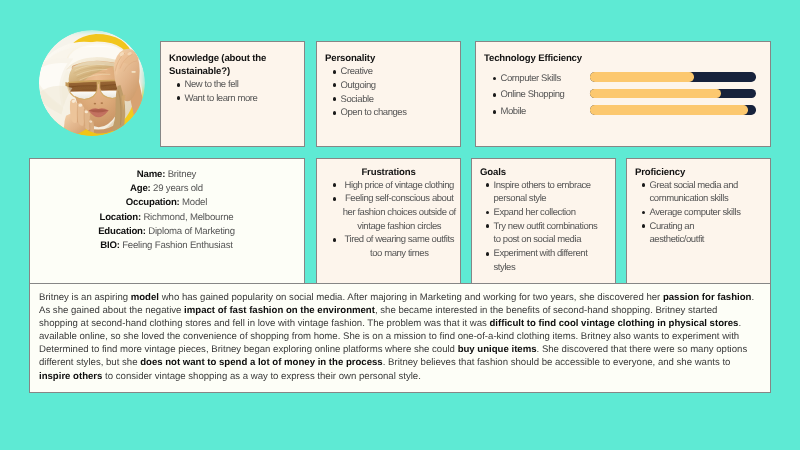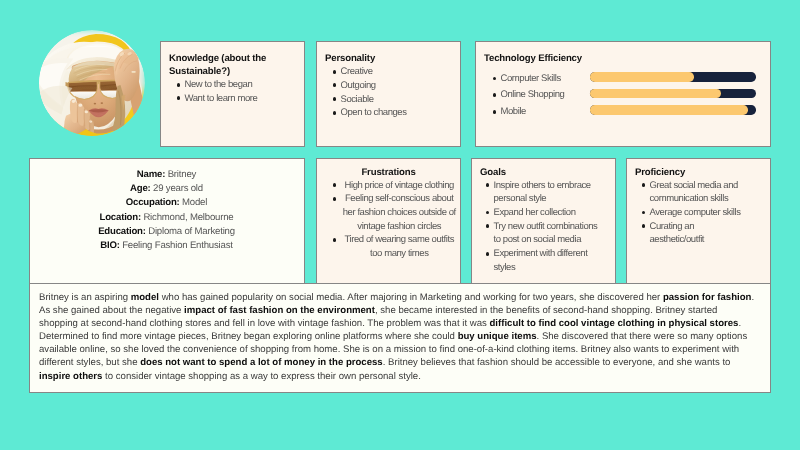--- a/index.html
+++ b/index.html
@@ -287,21 +287,21 @@
     </svg>
   </div>
 
   <div class="card" style="left:160px;top:41px;width:145px;height:106px;">
     <div class="ttl" style="margin:9.5px 4px 0.5px 8px;">
       <span style="display:block">Knowledge (about the</span>
       <span style="display:block">Sustainable?)</span>
     </div>
     <ul class="blist" style="margin:0 2px 0 9px;" id="knowlist">
         <li>
-          <span style="display: block;">New to the began</span>
+          <span style="display: block;">New to the fell</span>
         </li>
         <li>
           <span style="display: block;">Want to learn more</span>
         </li>
       </ul>
   </div>
 
   <div class="card" style="left:316px;top:41px;width:145px;height:106px;">
     <div class="ttl" style="margin:9.5px 10px 0.5px 8px;">Personality</div>
     <ul class="blist" style="margin:0 2px 0 9px;" id="persolist">
@@ -400,20 +400,20 @@
           <span style="display: block;">aesthetic/outfit</span>
         </li>
       </ul>
   </div>
 
   <div class="card wide" style="left:29px;top:283px;width:742px;height:110px;">
     <div class="para" style="margin:7px 4px 0 9px;" id="story">
         <div><span>Britney is an aspiring </span><b>model</b><span> who has gained popularity on social media. After majoring in Marketing and working for two years, she discovered her </span><b>passion for fashion</b><span>.</span></div>
         <div><span>As she gained about the negative </span><b>impact of fast fashion on the environment</b><span>, she became interested in the benefits of second-hand shopping. Britney started</span></div>
         <div><span>shopping at second-hand clothing stores and fell in love with vintage fashion. The problem was that it was </span><b>difficult to find cool vintage clothing in physical stores</b><span>.</span></div>
+        <div><span>available online, so she loved the convenience of shopping from home. She is on a mission to find one-of-a-kind clothing items. Britney also wants to experiment with</span></div>
         <div><span>Determined to find more vintage pieces, Britney began exploring online platforms where she could </span><b>buy unique items</b><span>. She discovered that there were so many options</span></div>
-        <div><span>available online, so she loved the convenience of shopping from home. She is on a mission to find one-of-a-kind clothing items. Britney also wants to experiment with</span></div>
         <div><span>different styles, but she </span><b>does not want to spend a lot of money in the process</b><span>. Britney believes that fashion should be accessible to everyone, and she wants to</span></div>
         <div><b>inspire others</b><span> to consider vintage shopping as a way to express their own personal style.</span></div>
       </div>
   </div>
 
 </div>
 
 </body></html>

